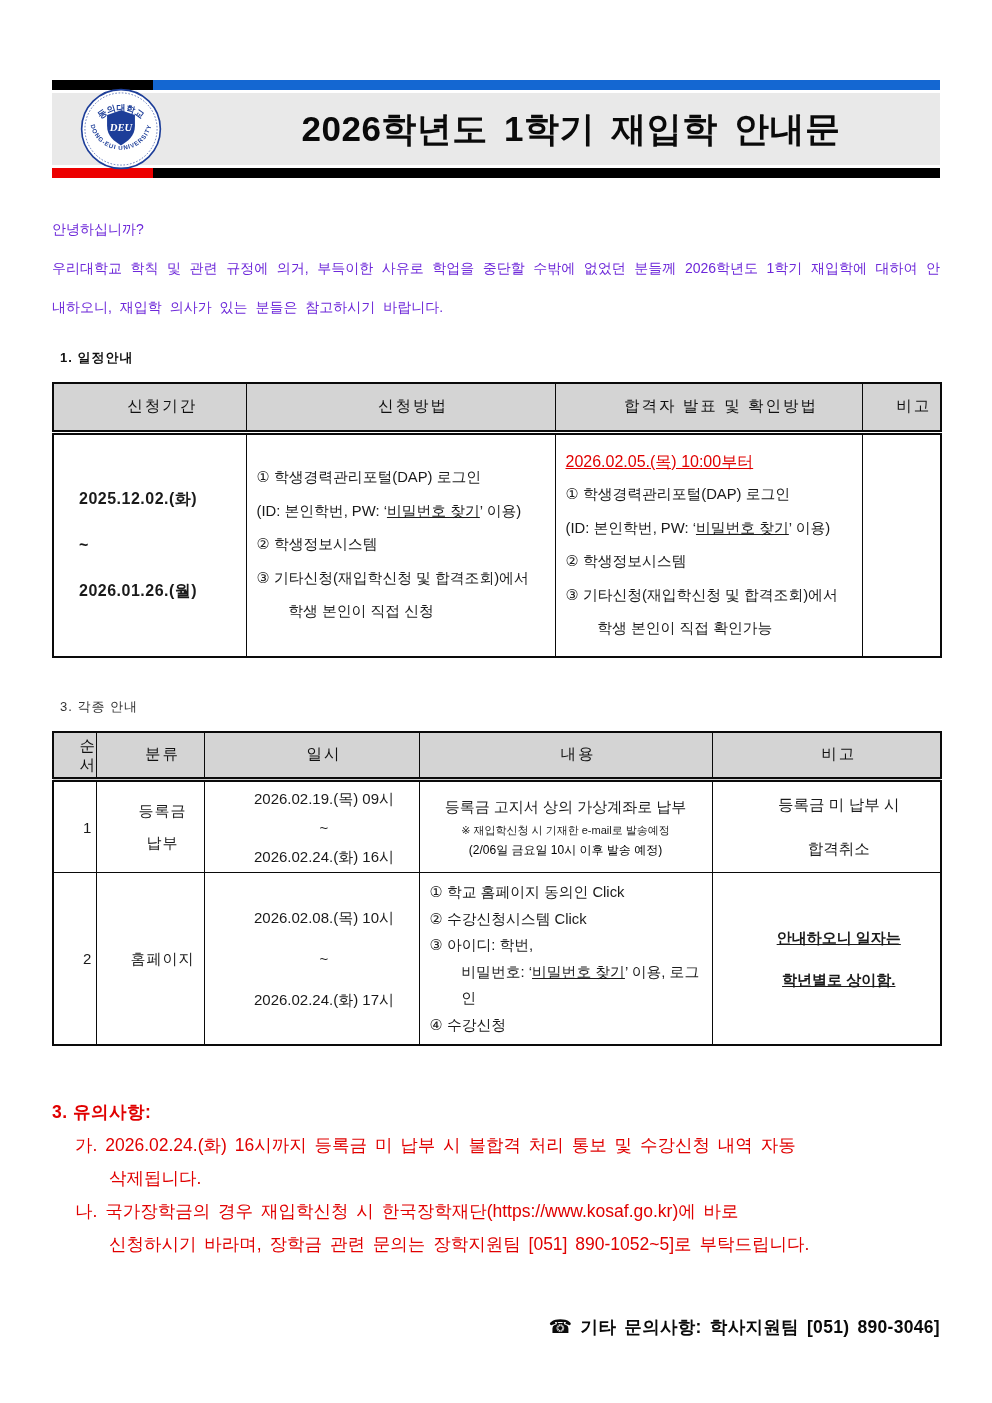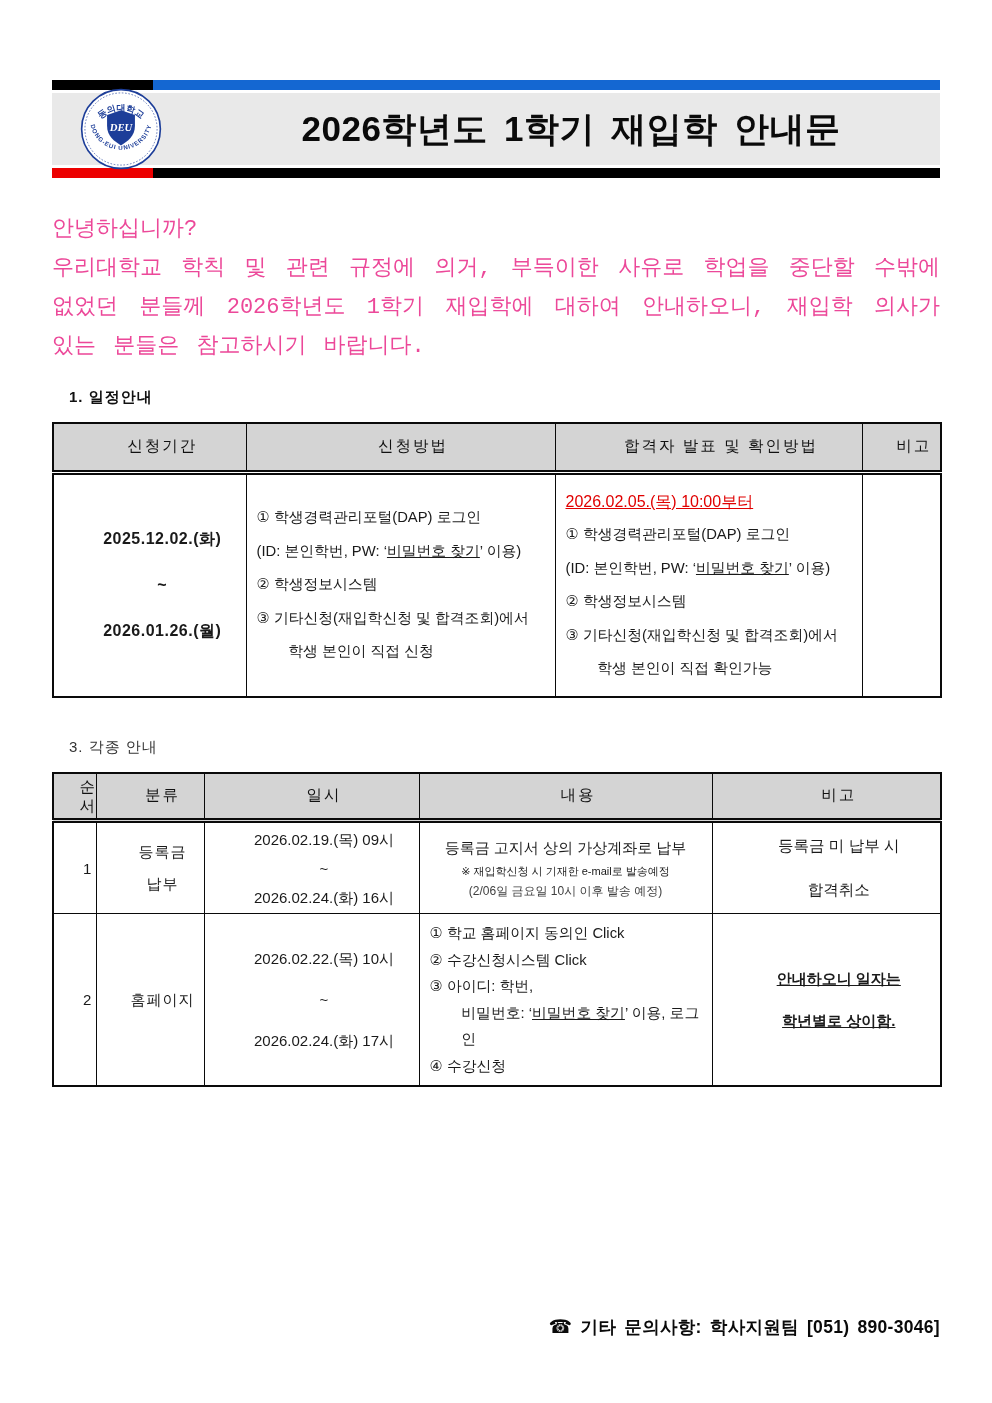--- a/index.html
+++ b/index.html
@@ -37,58 +37,58 @@
     width: 82px; height: 82px;
   }
   .doc-title {
     flex: 1; text-align: center;
     font-size: 35px; font-weight: bold;
     letter-spacing: 0.5px; color: #0a0a0a;
     word-spacing: 6px;
   }
 
   
-  .intro { margin-top: 32px; font-size: 22px; line-height: 39px; color: #ec4899; font-family: Liberation Mono, monospace; }
+  .intro { margin-top: 32px; font-size: 14px; line-height: 39px; color: #6d28d9; }
   .intro p.justify { text-align: justify; word-spacing: 4px; }
 
   
-  .sec-h { margin: 22px 0 15px 17px; font-size: 15px; font-weight: bold; color: #111; letter-spacing: 1px; }
+  .sec-h { margin: 22px 0 15px 8px; font-size: 13px; font-weight: bold; color: #111; letter-spacing: 1px; }
   .sec-h.regular { font-weight: 400; color: #333; margin-top: 40px; }
 
   
   table { border-collapse: collapse; width: 888px; table-layout: fixed; margin-top: 12px; }
   table, th, td { border: 1.6px solid #0a0a0a; padding-left: 25px; }
   table { border-width: 2.5px; }
   th {
     background: #D4D4D4; font-weight: 400; font-size: 15.5px;
     letter-spacing: 2px; color: #111;
     border-bottom: 5px double #0a0a0a;
   }
   .t1 th { height: 49px; }
   .t1 td { vertical-align: middle; }
-  .t1 .c-period { text-align: center; font-size: 16px; font-weight: 600; line-height: 46px; letter-spacing: 0.5px; }
+  .t1 .c-period { font-size: 16px; font-weight: 600; line-height: 46px; letter-spacing: 0.5px; }
   .t1 .c-steps { font-size: 14.8px; line-height: 33.5px; padding: 10px 4px 10px 10px; vertical-align: middle; }
   .t1 tbody tr { height: 215px; }
   .indent1 { padding-left: 2.15em; }
   .red-head { color: #E00000; font-weight: normal; text-decoration: underline; font-size: 16px; }
   .u { text-decoration: underline; }
 
   .t2 th { height: 48px; }
   .t2 .th-no { line-height: 19px; letter-spacing: 0; }
   .t2 td { vertical-align: middle; text-align: center; font-size: 15px; }
   .t2 .r1 { height: 93px; }
   .t2 .r2 { height: 135px; }
   .t2 .c-cat { line-height: 32px; letter-spacing: 1px; }
   .t2 .r1 .c-dt { line-height: 29px; }
   .t2 .r2 .c-dt { line-height: 41px; }
   .t2 .c-content { text-align: left; padding: 6px 6px 6px 10px; }
   .t2 .r1 .c-content { text-align: center; padding: 6px 2px; }
   .ct-main { font-size: 15px; line-height: 25px; }
   .ct-sub  { font-size: 11px; line-height: 22px; }
-  .ct-note { font-size: 12px; line-height: 19px; color: #404040; }
+  .ct-note { font-size: 12px; line-height: 19px; color: #000000; }
   .t2 .r2 .c-content { font-size: 14.8px; line-height: 26.5px; }
   .t2 .r1 .c-remark { line-height: 44px; font-size: 15.5px; }
   .t2 .r2 .c-remark div { display: inline-block; font-weight: bold; text-decoration: underline; font-size: 15px; line-height: 42px; }
   .t2 .r2 .c-remark { line-height: 20px; }
 
   
   .notes { margin-top: 50px; color: #E00000; font-size: 17.5px; line-height: 33px; }
   .notes .n-head { font-weight: bold; letter-spacing: 0.5px; }
   .notes .n-item { padding-left: 23px; word-spacing: 3px; }
   .notes .n-cont { padding-left: 57px; word-spacing: 3px; }
@@ -227,38 +227,45 @@
           </td>
           <td class="c-remark">
             <div>등록금 미 납부 시</div>
             <div>합격취소</div>
           </td>
         </tr>
         <tr class="r2">
           <td>2</td>
           <td class="c-cat">홈페이지</td>
           <td class="c-dt">
-            <div>2026.02.22.(목) 10시</div>
+            <div>2026.02.08.(목) 10시</div>
             <div>~</div>
             <div>2026.02.24.(화) 17시</div>
           </td>
           <td class="c-content">
             <div>① 학교 홈페이지 동의인 Click</div>
             <div>② 수강신청시스템 Click</div>
             <div>③ 아이디: 학번,</div>
             <div class="indent1"><span>비밀번호: ‘</span><span class="u">비밀번호 찾기</span><span>’ 이용, 로그인</span></div>
             <div>④ 수강신청</div>
           </td>
           <td class="c-remark">
             <div>안내하오니 일자는</div><br>
             <div>학년별로 상이함.</div>
           </td>
         </tr>
       </tbody>
     </table>
 
+    <div class="notes">
+      <div class="n-head">3. 유의사항:</div>
+      <div class="n-item">가. 2026.02.24.(화) 16시까지 등록금 미 납부 시 불합격 처리 통보 및 수강신청 내역 자동</div>
+      <div class="n-cont">삭제됩니다.</div>
+      <div class="n-item">나. 국가장학금의 경우 재입학신청 시 한국장학재단(https://www.kosaf.go.kr)에 바로</div>
+      <div class="n-cont">신청하시기 바라며, 장학금 관련 문의는 장학지원팀 [051] 890-1052~5]로 부탁드립니다.</div>
+    </div>
 
   </div>
 
   <div class="footer">
     <span class="tel-icon">☎</span><span>기타 문의사항: 학사지원팀 [051) 890-3046]</span>
   </div>
 </div>
 
 </body></html>

